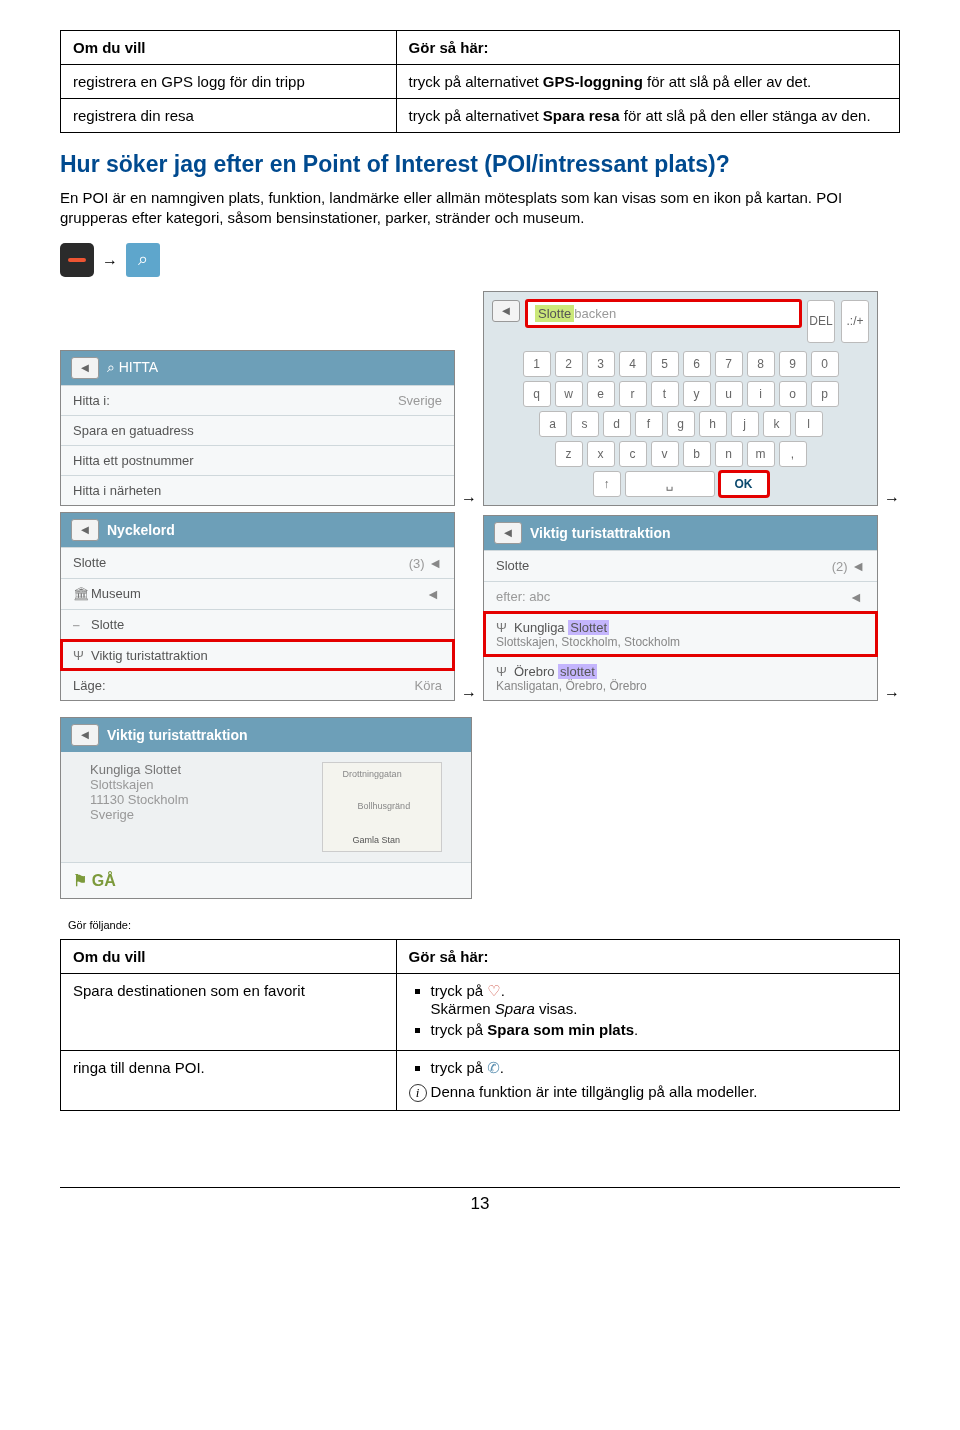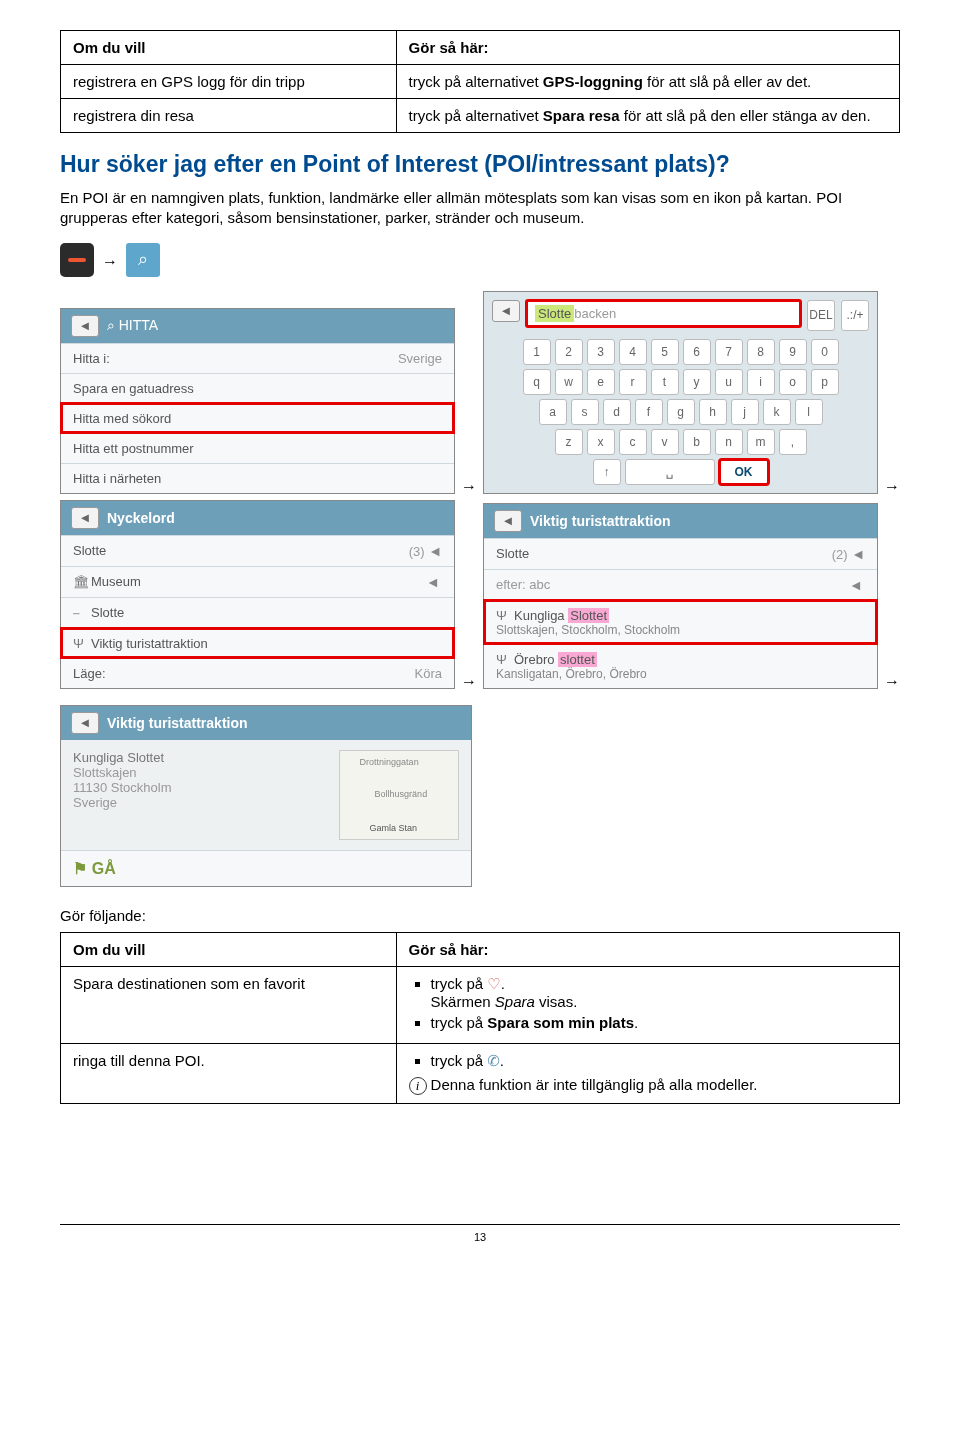--- a/index.html
+++ b/index.html
@@ -31,38 +31,38 @@
 .keyb .key{background:#fff;border:1px solid #bbb;border-radius:3px;min-width:28px;height:26px;display:flex;align-items:center;justify-content:center;font-size:12px;color:#666}
 .keyb .key.ok{min-width:50px;font-weight:bold;color:#0c4a6e}
 .keyb .key.wide{min-width:90px}
 .pager{width:18px;text-align:center;color:#888;font-size:14px}
 .muted{color:#999}
 .sub{font-size:12px;color:#888}
 .poiico{display:inline-block;width:14px;margin-right:4px;color:#777}
 
 .shotfinal{border:1px solid #888;width:49%;margin-bottom:20px;background:#eef1f2}
 .shotfinal .titlebar{background:#6d9fb8;color:#fff;padding:6px 10px;font-size:14px;display:flex;align-items:center;gap:8px}
-.shotfinal .body{padding:10px 12px;font-size:13px;color:#777;display:flex;}
+.shotfinal .body{padding:10px 29px;font-size:13px;color:#777;display:flex;}
 .mapthumb{flex:0 0 120px;height:90px;background:#f4f4ee;border:1px solid #ccc;position:relative;font-size:9px;color:#888}
 .mapthumb span{position:absolute}
 .goa{padding:8px 12px;border-top:1px solid #cfd8dc;background:#f6f8f9;color:#7c9a3b;font-weight:bold}
 
-.lbl{font-size:15px;margin:14px 0 8px}
+.lbl{font-size:11px;margin:14px 8px 8px}
 table.t2{width:100%;border-collapse:collapse}
 table.t2 td,table.t2 th{border:1.5px solid #000;padding:8px 12px;vertical-align:top;font-size:15px;text-align:left}
 table.t2 th{font-weight:bold;background:#fff}
 ul.sq{list-style:square;padding-left:22px}
 ul.sq li{margin-bottom:4px}
 .ico-flag{color:#7c9a3b}
 .ico-heart{color:#d0574a}
 .ico-phone{color:#5a8fb0}
 .ico-info{display:inline-flex;width:18px;height:18px;border:1.5px solid #333;border-radius:50%;align-items:center;justify-content:center;font-style:italic;font-family:Georgia,serif;font-size:13px;margin-right:4px}
 
-.footer{margin-top:120px;border-top:1px solid #000;text-align:center;padding-top:6px;font-size:11px}
-.hl{background:#f9a8d4;padding:0 2px}
+.footer{margin-top:76px;border-top:1px solid #000;text-align:center;padding-top:6px;font-size:17px}
+.hl{background:#c4b5fd;padding:0 2px}
 </style>
 </head>
 <body>
 
 <table class="t1">
 <tbody>
       <tr>
  <td class="hd w40">Om du vill</td>
  <td class="hd w60">Gör så här:</td>
 </tr>
@@ -99,36 +99,33 @@
         <span class="backbtn">◄</span> 
         <span style="font-weight:normal">⌕ <span>HITTA</span></span>
       </div>
   <div class="row">
         <span>Hitta i:</span>
         <span class="muted">Sverige</span>
       </div>
   <div class="row">
         <span>Spara en gatuadress</span>
       </div>
-  <div class="row redbox">
-        <span>Hitta med sökord</span>
-      </div>
   <div class="row">
         <span>Hitta ett postnummer</span>
       </div>
   <div class="row">
         <span>Hitta i närheten</span>
       </div>
  </div>
  <span class="arr">→</span>
 
  <div class="shot keyb">
   <div style="display:flex;gap:6px;align-items:stretch;margin-bottom:8px">
    <span class="backbtn">◄</span>
-   <div class="inp redbox" style="flex:1;margin-bottom:4px">
+   <div class="inp redbox" style="flex:1;margin-bottom:16px">
     <span><span class="typed">Slotte</span><span class="muted">backen</span></span>
    </div>
    <div class="key" style="height:auto">DEL</div>
    <div class="key" style="height:auto">.:/+ </div>
   </div>
   <div class="kbrows">
    <div class="kbrow" id="kbr0">
           <div class="key">1</div>
           <div class="key">2</div>
           <div class="key">3</div>

